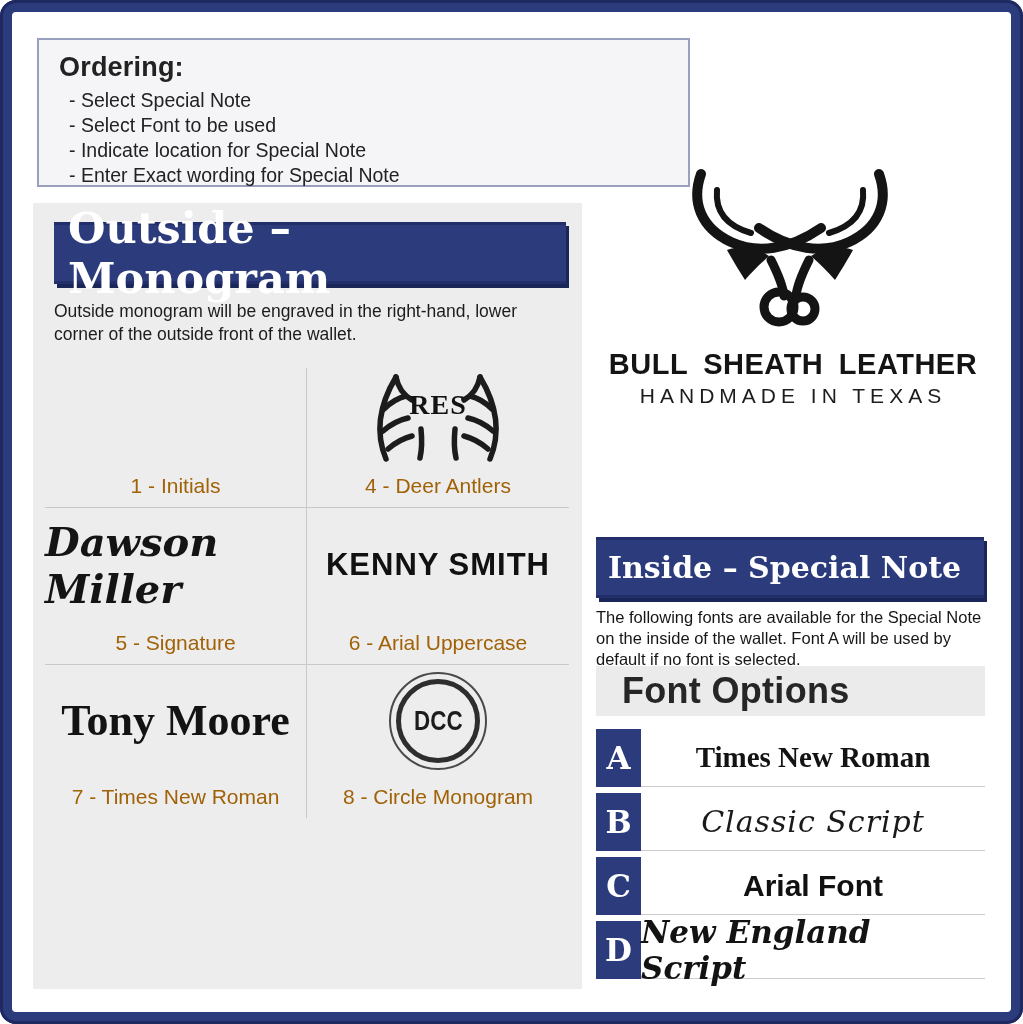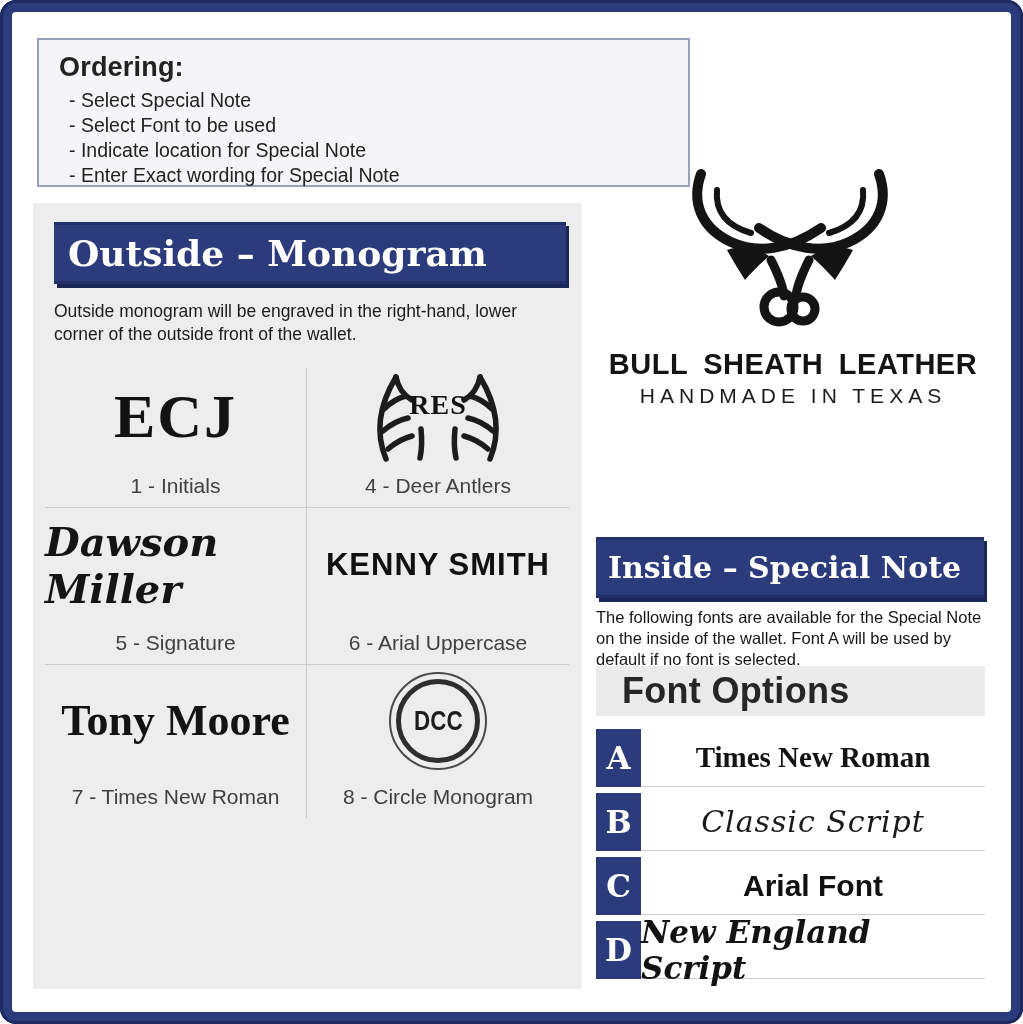--- a/index.html
+++ b/index.html
@@ -30,40 +30,40 @@
     background:#ededed;
   }
   .bar{
     background:#2b3b7c;color:#fff;display:flex;align-items:center;
     font-family:"DejaVu Serif", serif;font-weight:bold;
     box-shadow:3px 4px 0 #1a2657, inset 0 3px 0 #232f6a, inset 0 -3px 0 #232f6a;
     box-sizing:border-box;
   }
   .bar-outside{
     position:absolute;left:21px;top:19px;width:512px;height:62px;
-    font-size:36px;padding-left:14px;
+    font-size:43px;padding-left:14px;
   }
   .outside-desc{
     position:absolute;left:21px;top:97px;width:507px;
     font-size:17.5px;line-height:23px;color:#1c1c1c;
   }
   .mono-grid{
     position:absolute;left:12px;top:165px;width:524px;
     display:grid;grid-template-columns:1fr 1fr;grid-template-rows:140px 157px 153px 167px;
   }
   .cell{position:relative;box-sizing:border-box;border-bottom:1px solid #c9c9c9;}
   .cell.col-left{border-right:1px solid #c9c9c9;}
   .cell.row-last{border-bottom:none;}
   .sample{
     position:absolute;left:0;right:0;top:0;bottom:42px;
     display:flex;align-items:center;justify-content:center;
   }
   .caption{
     position:absolute;left:0;right:0;bottom:9px;text-align:center;
-    font-size:21px;color:#404040;
+    font-size:21px;color:#a16207;
   }
   .s-initials{font-family:"Liberation Serif",serif;font-weight:bold;font-size:62px;letter-spacing:2px;color:#131313;}
   .split-wrap{position:relative;width:170px;height:100px;}
   .split-c{
     position:absolute;left:50%;top:50%;transform:translate(-50%,-50%);
     font-family:"Liberation Serif",serif;font-size:118px;line-height:1;color:#131313;
   }
   .split-word{
     position:absolute;left:50%;top:24px;transform:translateX(-50%);
     font-family:"Liberation Serif",serif;font-size:24px;letter-spacing:1px;color:#131313;
@@ -144,23 +144,20 @@
 
 <div class="left-panel">
   <div class="bar bar-outside">
     <span>Outside – Monogram</span>
   </div>
   <div class="outside-desc">Outside monogram will be engraved in the right-hand, lower corner of the outside front of the wallet.</div>
 
   <div class="mono-grid">
 
     <div class="cell col-left">
-      <div class="sample">
-          <span class="s-initials">ECJ</span>
-        </div>
       <div class="caption">1 - Initials</div>
     </div>
 
 
 
     <div class="cell">
       <div class="sample">
         <div class="antler-wrap">
           <svg viewBox="0 0 160 92">
             <g fill="none" stroke="#1c1c1c" stroke-width="5.5" stroke-linecap="round">

